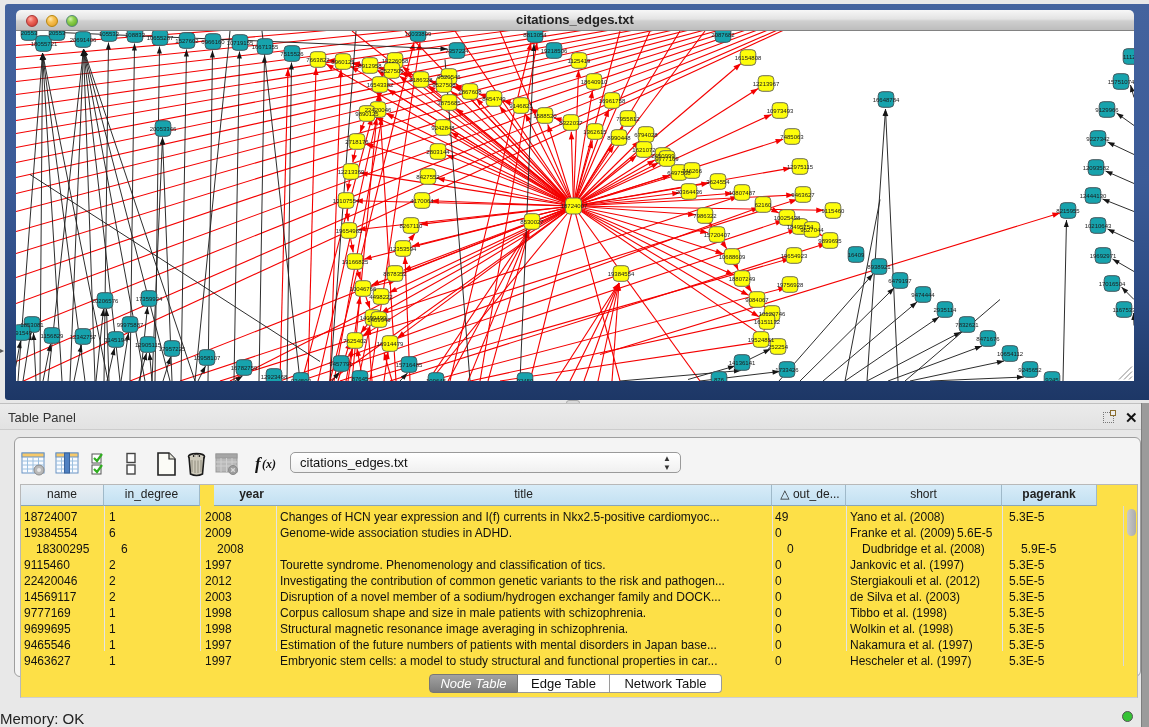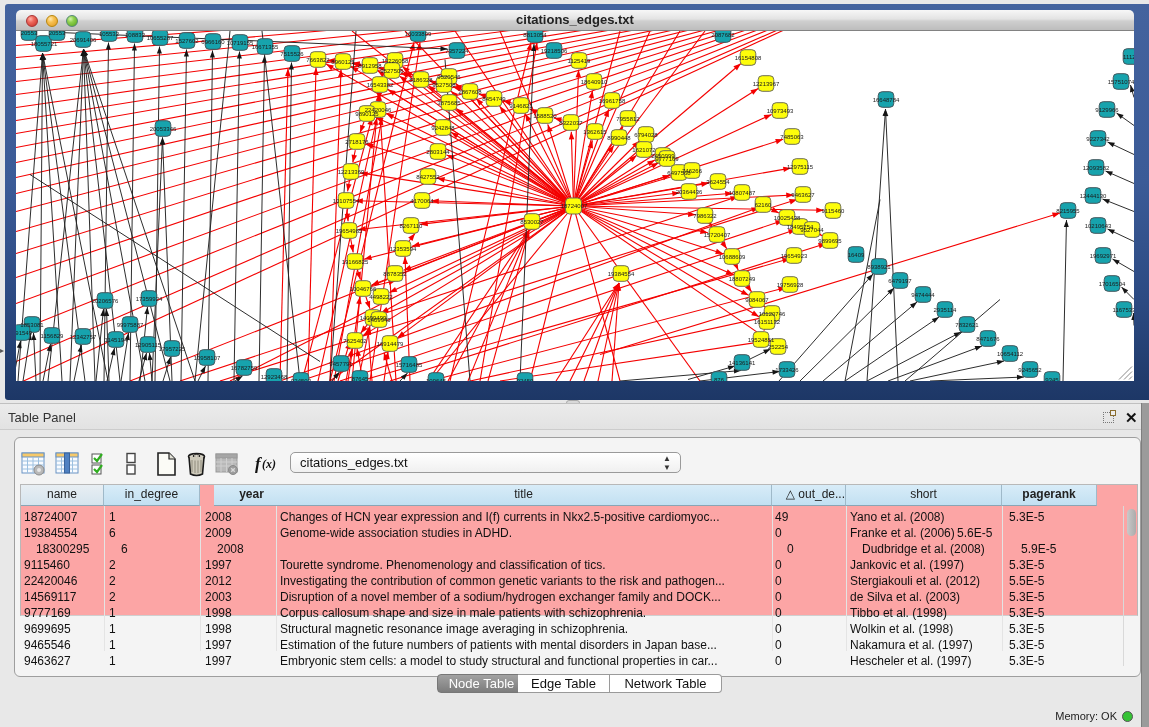--- a/index.html
+++ b/index.html
@@ -38,40 +38,40 @@
 
 
 .ic { position:absolute; top:13px; }
 
 
 #combo { left:275px; top:14px; width:391px; height:21px; background:linear-gradient(180deg,#ffffff,#f0f0f0);
   border:1px solid #9a9a9a; border-radius:5px; font-size:13px; color:#111; padding:2px 0 0 9px; }
 #combo .arr { position:absolute; right:9px; top:1px; font-size:8px; color:#333; line-height:9px; text-align:center; }
 
 
-#tbl { left:5px; top:46px; width:1118px; height:132px; background:#fca5a5; border:1px solid #b8b8b8; border-bottom:1px solid #cfcfcf; }
+#tbl { left:5px; top:46px; width:1118px; height:214px; background:#fde047; border:1px solid #b8b8b8; border-bottom:1px solid #cfcfcf; }
 .hd { position:absolute; top:0; height:21px; background:linear-gradient(180deg,#d8ecf8,#c2e0f2);
   border-right:1px solid #9fb9c9; border-bottom:1px solid #8aa5b5; font-size:12px; color:#222;
   text-align:center; line-height:19px; }
 .hd1 { background:linear-gradient(180deg,#e8eef3,#d5e4ee); }
 .colline { position:absolute; top:21px; width:1px; height:145px; background:#e4e4e4; }
 .row { position:absolute; height:16px; font-size:12px; color:#111; white-space:nowrap; }
 .row span { position:absolute; top:1px; }
 #vsb { position:absolute; left:1102px; top:21px; width:1px; height:160px; background:#d9d9d9; }
 #vthumb { position:absolute; left:1106px; top:24px; width:9px; height:27px; background:linear-gradient(90deg,#c9c9c9,#ababab); border-radius:5px; }
 
 
 .tabs { left:429px; top:674px; height:19px; }
 .seg { position:absolute; top:0; height:19px; font-size:13px; text-align:center; line-height:18px;
   background:#fff; border:1px solid #9a9a9a; color:#111; }
-#seg1 { left:8px; width:89px; border-radius:4px 0 0 4px; background:linear-gradient(180deg,#a2a2a2,#7c7c7c); color:#fff; border-color:#777;}
+#seg1 { left:0; width:89px; border-radius:4px 0 0 4px; background:linear-gradient(180deg,#a2a2a2,#7c7c7c); color:#fff; border-color:#777;font-style:italic;}
 #seg2 { left:89px; width:92px; border-left:none; }
 #seg3 { left:181px; width:112px; border-left:none; border-radius:0 4px 4px 0; }
 
-#mem { left:0; top:710px; width:1117px; text-align:right; font-size:11px; color:#222; }
+#mem { left:0; top:710px; width:1117px; text-align:left; font-size:15px; color:#222; }
 #memdot { left:1122px; top:711px; width:11px; height:11px; border-radius:50%; background:#35c335; border:1px solid #555; }
 </style>
 </head>
 <body>
 <div class="abs" id="frame"></div>
 <div class="abs" id="titlebar">
   <div class="abs tl" id="tl-r"></div>
     <div class="abs tl" id="tl-y"></div>
     <div class="abs tl" id="tl-g"></div>
   <div class="title">citations_edges.txt</div>
@@ -874,21 +874,21 @@
     <svg class="ic" style="left:238px" width="26" height="26" viewBox="0 0 26 26">
       <text x="2" y="18" font-family="Liberation Serif, serif" font-style="italic" font-weight="bold" font-size="17" fill="#111">f</text>
 <text x="9" y="17" font-family="Liberation Serif, serif" font-style="italic" font-weight="bold" font-size="12" fill="#111">(x)</text>
     </svg>
 <div class="abs" id="combo">citations_edges.txt<span class="arr">▲<br>▼</span></div>
 <div class="abs" id="tbl">
 <div class="hd hd1" style="left:0px;width:83px;">name</div>
 <div class="hd" style="left:83px;width:96px;">in_degree</div>
 <div class="hd" style="left:193px;width:76px;font-weight:bold;">year</div>
 <div class="hd" style="left:255px;width:496px;">title</div>
-<div class="hd" style="left:751px;width:74px;text-align:right;padding-left:3px;">△ out_de...</div>
+<div class="hd" style="left:751px;width:74px;text-align:center;padding-left:3px;">△ out_de...</div>
 <div class="hd" style="left:825px;width:156px;">short</div>
 <div class="hd" style="left:981px;width:95px;font-weight:bold;">pagerank</div>
 <div class="colline" style="left:83px"></div>
 <div class="colline" style="left:179px"></div>
 <div class="colline" style="left:255px"></div>
 <div class="colline" style="left:751px"></div>
 <div class="colline" style="left:825px"></div>
 <div class="colline" style="left:981px"></div>
 <div class="row" style="top:24px;left:0;width:1105px">
         <span style="left:3px">18724007</span>
@@ -898,21 +898,21 @@
         <span style="left:754px">49</span>
         <span style="left:829px">Yano et al. (2008)</span>
         <span style="left:988px">5.3E-5</span>
       </div>
 <div class="row" style="top:40px;left:0;width:1105px">
         <span style="left:3px">19384554</span>
         <span style="left:88px">6</span>
         <span style="left:184px">2009</span>
         <span style="left:259px">Genome-wide association studies in ADHD.</span>
         <span style="left:754px">0</span>
-        <span style="left:829px">Franke et al. (2006)</span>
+        <span style="left:829px">Franke et al. (2009)</span>
         <span style="left:936px">5.6E-5</span>
       </div>
 <div class="row" style="top:56px;left:12px;width:1105px">
         <span style="left:3px">18300295</span>
         <span style="left:88px">6</span>
         <span style="left:184px">2008</span>
         <span style="left:754px">0</span>
         <span style="left:829px">Dudbridge et al. (2008)</span>
         <span style="left:988px">5.9E-5</span>
       </div>

